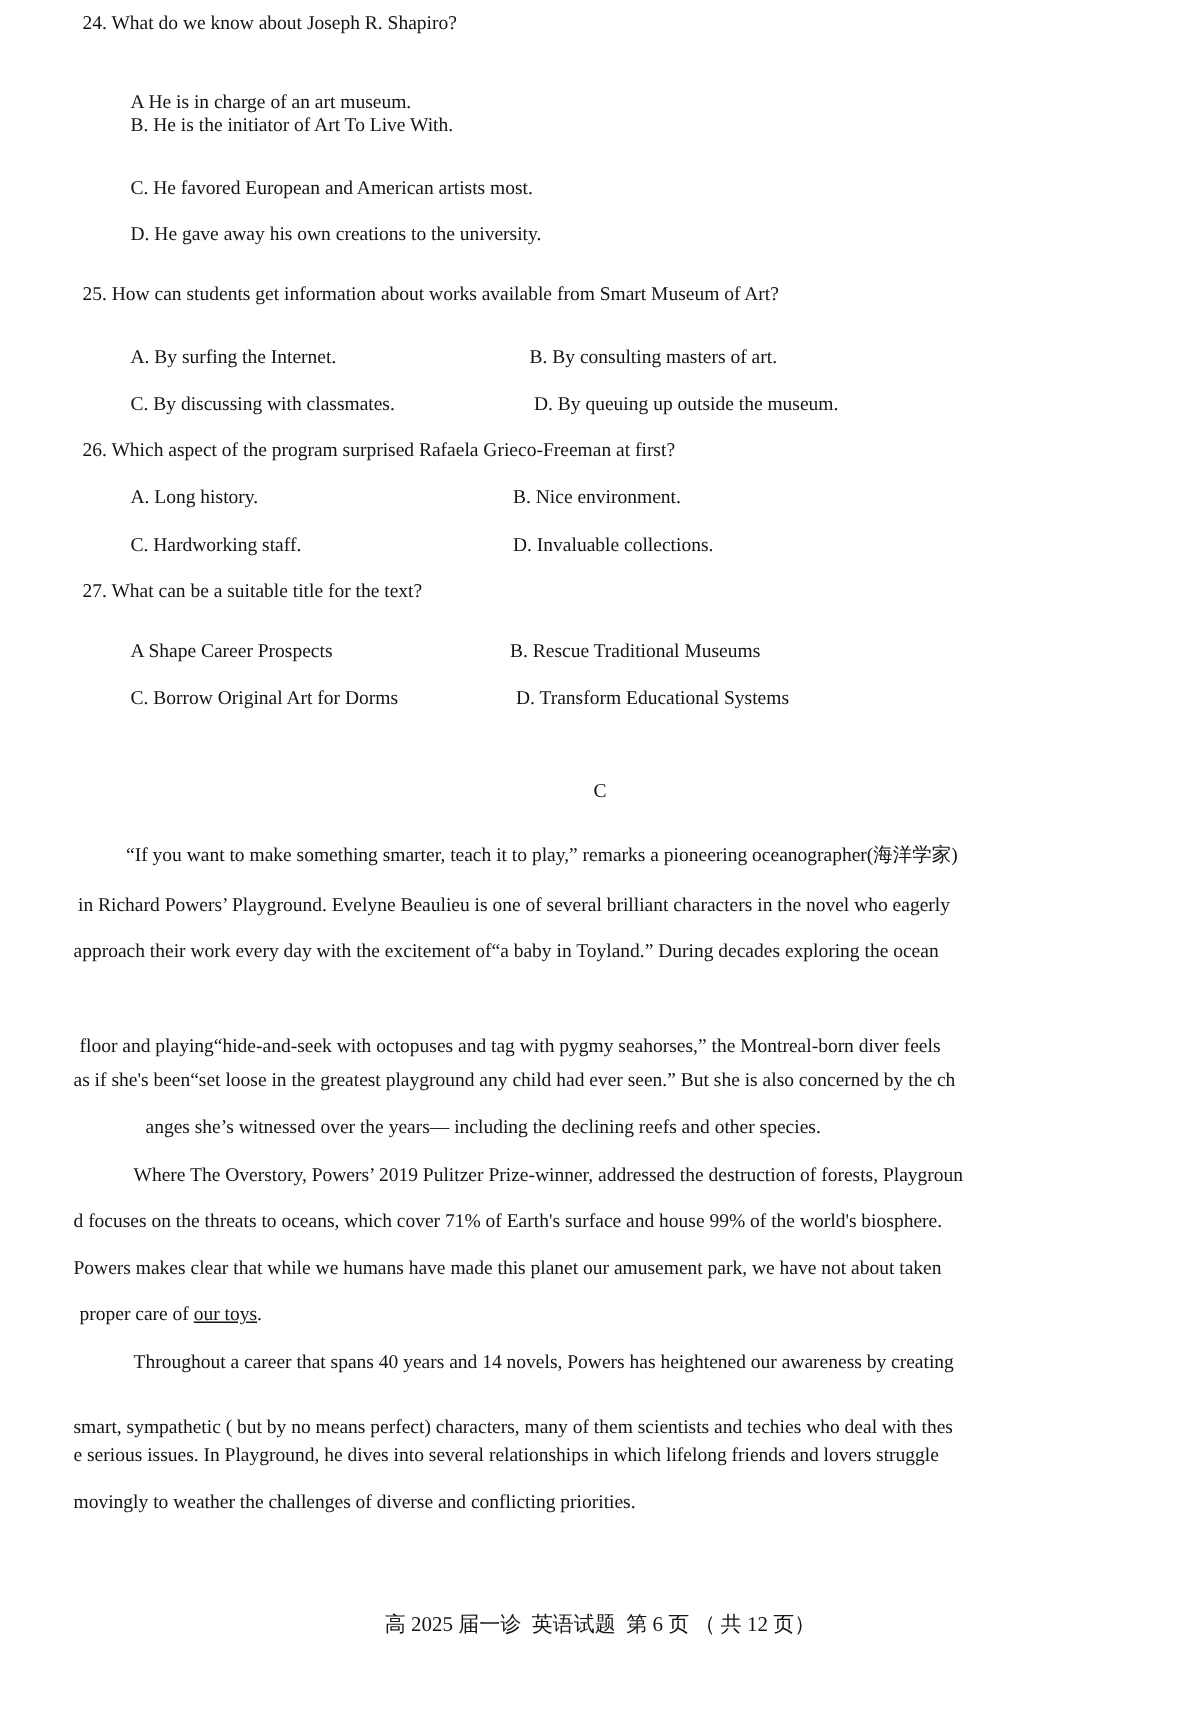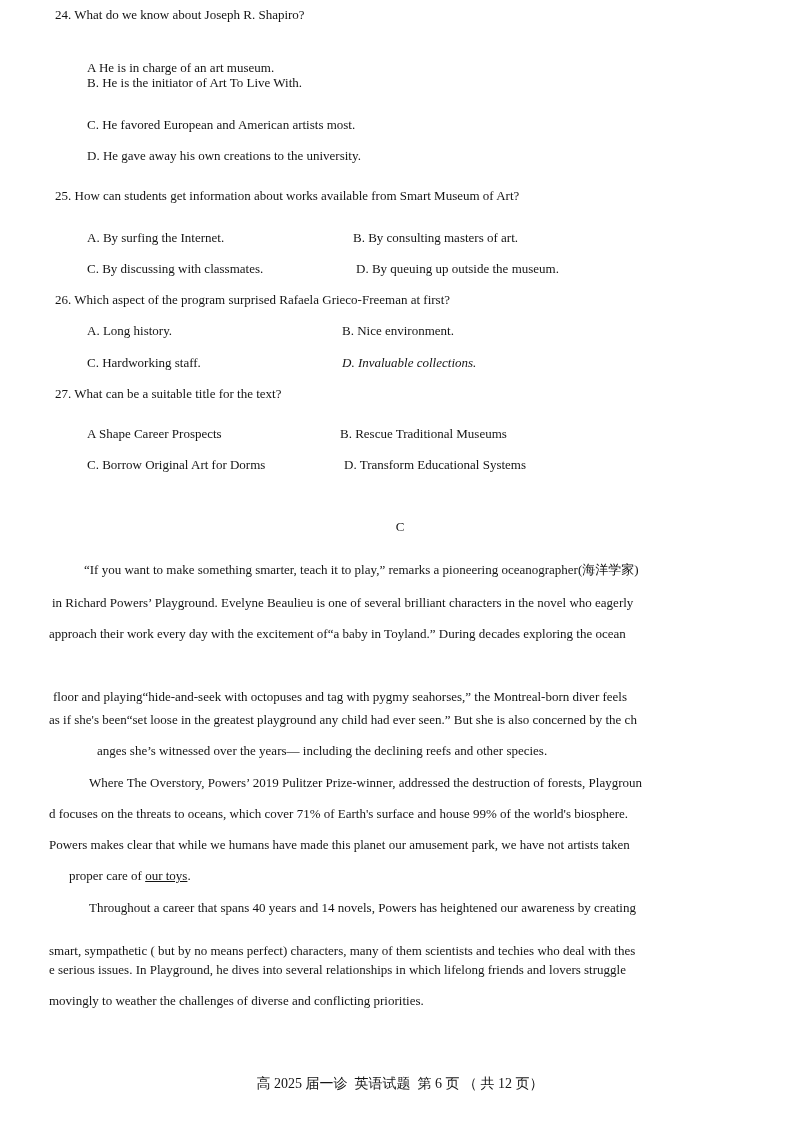--- a/index.html
+++ b/index.html
@@ -21,38 +21,38 @@
 <div class="ln" style="left:55px; top:187px;">25. How can students get information about works available from Smart Museum of Art?</div>
 <div class="ln" style="left:87px; top:229px;">A. By surfing the Internet.</div>
 <div class="ln" style="left:353px; top:229px;">B. By consulting masters of art.</div>
 <div class="ln" style="left:87px; top:260px;">C. By discussing with classmates.</div>
 <div class="ln" style="left:356px; top:260px;">D. By queuing up outside the museum.</div>
 
 <div class="ln" style="left:55px; top:291px;">26. Which aspect of the program surprised Rafaela Grieco-Freeman at first?</div>
 <div class="ln" style="left:87px; top:322px;">A. Long history.</div>
 <div class="ln" style="left:342px; top:322px;">B. Nice environment.</div>
 <div class="ln" style="left:87px; top:354px;">C. Hardworking staff.</div>
-<div class="ln" style="left:342px; top:354px;font-style:italic;">D. Invaluable collections.</div>
+<div class="ln" style="left:342px; top:354px;">D. Invaluable collections.</div>
 
 <div class="ln" style="left:55px; top:385px;">27. What can be a suitable title for the text?</div>
 <div class="ln" style="left:87px; top:425px;">A Shape Career Prospects</div>
 <div class="ln" style="left:340px; top:425px;">B. Rescue Traditional Museums</div>
 <div class="ln" style="left:87px; top:456px;">C. Borrow Original Art for Dorms</div>
 <div class="ln" style="left:344px; top:456px;">D. Transform Educational Systems</div>
 
 <div class="ln center" style="top:518px;">C</div>
 
 <div class="ln" style="left:84px; top:561px;">“If you want to make something smarter, teach it to play,” remarks a pioneering oceanographer(海洋学家)</div>
 <div class="ln" style="left:52px; top:594px;">in Richard Powers’ Playground. Evelyne Beaulieu is one of several brilliant characters in the novel who eagerly</div>
 <div class="ln" style="left:49px; top:625px;">approach their work every day with the excitement of“a baby in Toyland.” During decades exploring the ocean</div>
 <div class="ln" style="left:53px; top:668px;margin-top:20px;">floor and playing“hide-and-seek with octopuses and tag with pygmy seahorses,” the Montreal-born diver feels</div>
 <div class="ln" style="left:49px; top:711px;">as if she's been“set loose in the greatest playground any child had ever seen.” But she is also concerned by the ch</div>
 <div class="ln" style="left:49px; top:742px;margin-left:48px;">anges she’s witnessed over the years— including the declining reefs and other species.</div>
 <div class="ln" style="left:89px; top:774px;">Where The Overstory, Powers’ 2019 Pulitzer Prize-winner, addressed the destruction of forests, Playgroun</div>
 <div class="ln" style="left:49px; top:805px;">d focuses on the threats to oceans, which cover 71% of Earth's surface and house 99% of the world's biosphere.</div>
-<div class="ln" style="left:49px; top:836px;">Powers makes clear that while we humans have made this planet our amusement park, we have not artists taken</div>
-<div class="ln" style="left:53px; top:867px;margin-left:16px;"><span>proper care of </span><span class="u">our toys</span><span>.</span></div>
+<div class="ln" style="left:49px; top:836px;">Powers makes clear that while we humans have made this planet our amusement park, we have not about taken</div>
+<div class="ln" style="left:53px; top:867px;"><span>proper care of </span><span class="u">our toys</span><span>.</span></div>
 <div class="ln" style="left:89px; top:899px;">Throughout a career that spans 40 years and 14 novels, Powers has heightened our awareness by creating</div>
 <div class="ln" style="left:49px; top:930px;margin-top:12px;">smart, sympathetic ( but by no means perfect) characters, many of them scientists and techies who deal with thes</div>
 <div class="ln" style="left:49px; top:961px;">e serious issues. In Playground, he dives into several relationships in which lifelong friends and lovers struggle</div>
 <div class="ln" style="left:49px; top:992px;">movingly to weather the challenges of diverse and conflicting priorities.</div>
 
 <div class="ln center" style="top:1075px; font-size:14px;">高 2025 届一诊  英语试题  第 6 页 （ 共 12 页）</div>
 
 </body></html>

